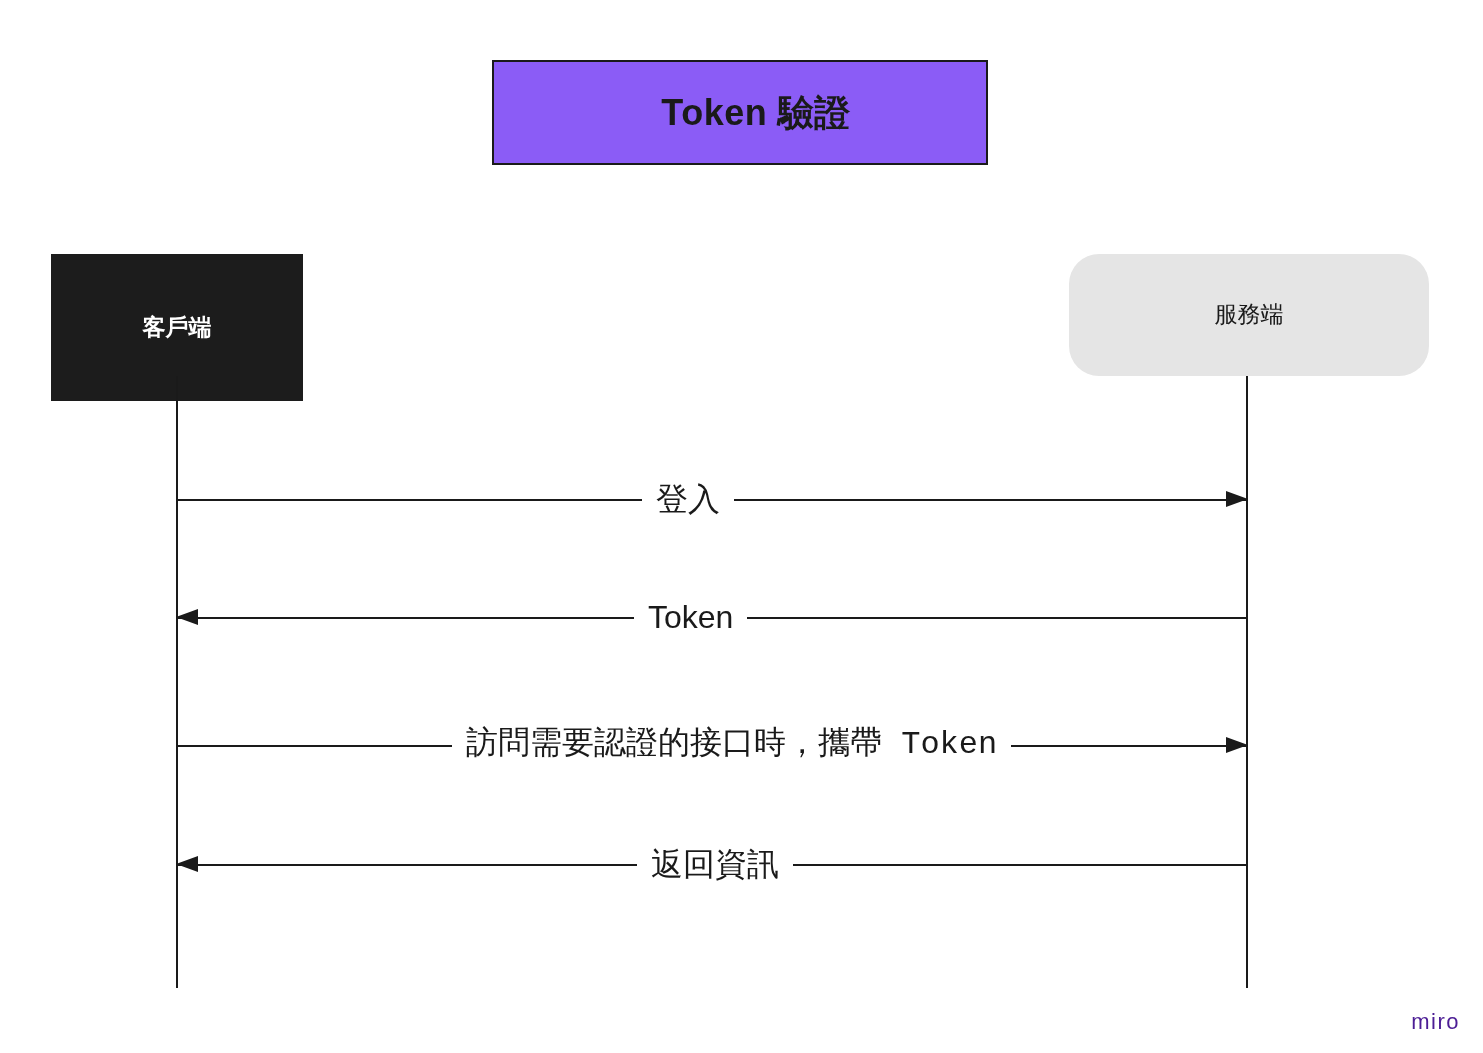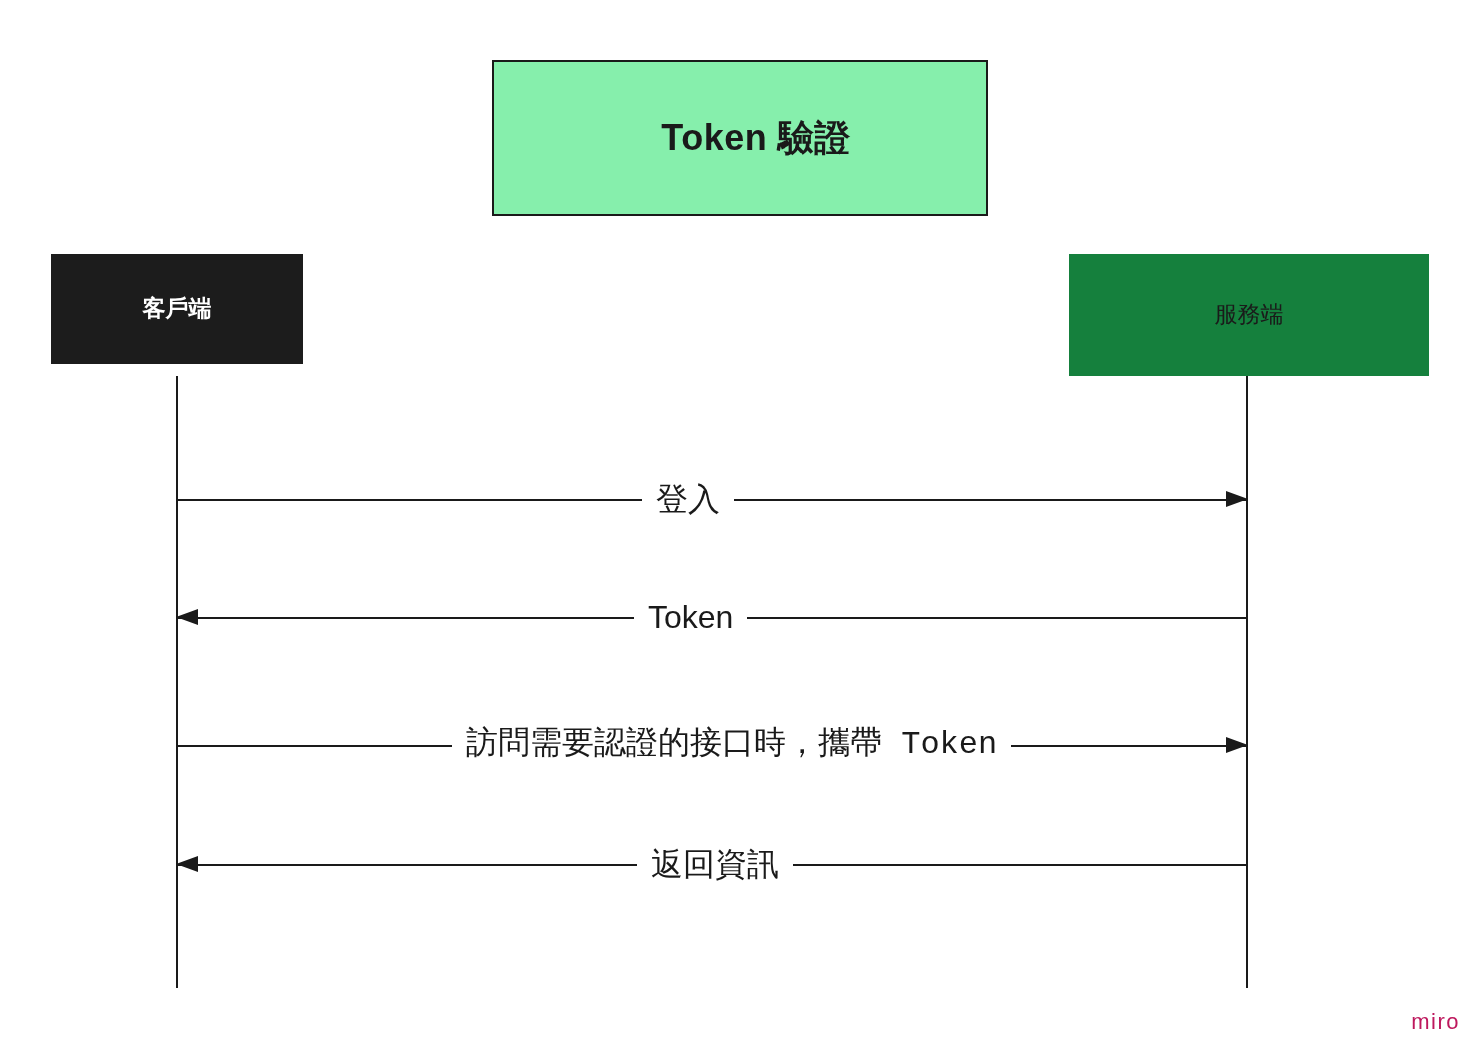--- a/index.html
+++ b/index.html
@@ -21,24 +21,24 @@
     background: #ffffff;
     overflow: hidden;
   }
 
   
   .title-box {
     position: absolute;
     left: 492px;
     top: 60px;
     width: 496px;
-    height: 156px;
+    height: 105px;
     box-sizing: border-box;
     border: 2px solid #1a1a1a;
-    background: #86efac;
+    background: #8b5cf6;
     display: flex;
     align-items: center;
     justify-content: center;
     padding-left: 32px;
   }
   .title-text {
     font-size: 36px;
     font-weight: 700;
     letter-spacing: 0.5px;
     color: #1a1a1a;
@@ -57,31 +57,32 @@
   .participant .p-label {
     font-size: 23px;
     font-weight: 600;
     line-height: 1.2;
     white-space: nowrap;
   }
   .participant.client {
     left: 51px;
     top: 254px;
     width: 252px;
-    height: 110px;
+    height: 147px;
     background: #1c1c1c;
   }
   .participant.client .p-label { color: #ffffff; }
 
   .participant.server {
     left: 1069px;
     top: 254px;
     width: 360px;
     height: 122px;
-    background: #15803d;
+    background: #e5e5e5;
+    border-radius: 30px;
   }
   .participant.server .p-label { color: #1a1a1a; font-weight: 400; }
 
   
   .lifeline {
     position: absolute;
     top: 376px;
     width: 2px;
     height: 612px;
     background: #1a1a1a;
@@ -135,21 +136,21 @@
     border-right: 22px solid #1a1a1a;
   }
 
   
   .watermark {
     position: absolute;
     right: 23px;
     bottom: 18px;
     font-size: 22px;
     letter-spacing: 1.5px;
-    color: #be185d;
+    color: #4c1d95;
     user-select: none;
   }
 </style>
 </head>
 <body>
 
 <div id="canvas">
 
   <div class="title-box">
     <span class="title-text">Token 驗證</span>

